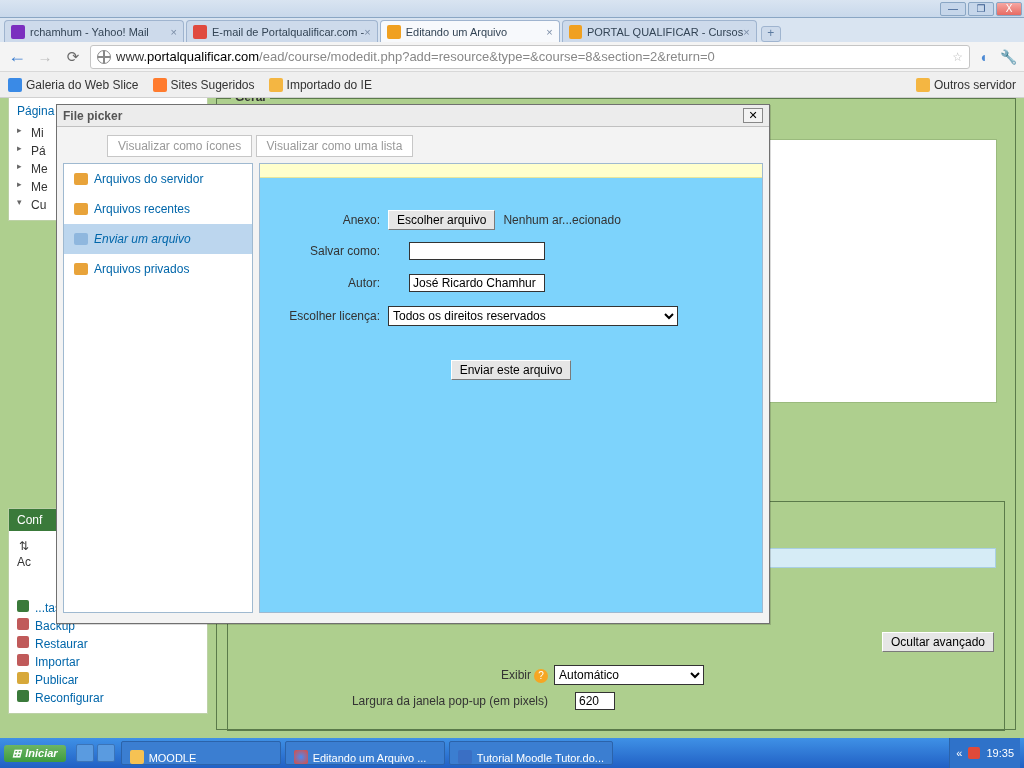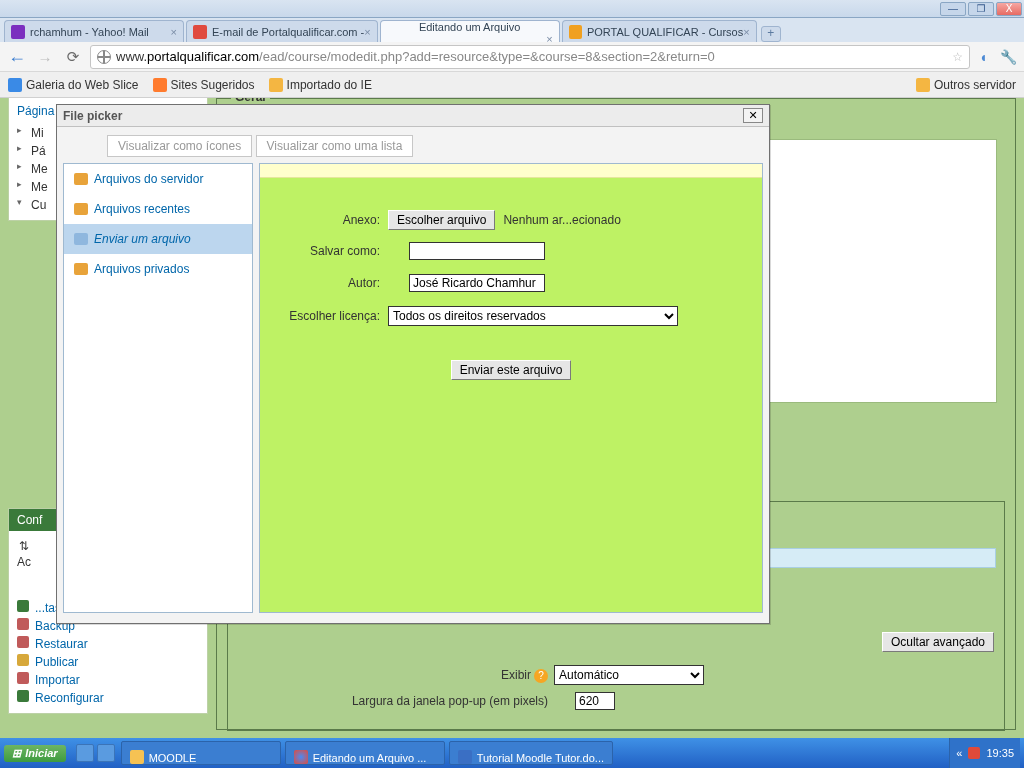--- a/index.html
+++ b/index.html
@@ -6,21 +6,21 @@
 body { width:1024px; height:768px; overflow:hidden; background:#fff; font-size:12px; }
 
 
 .titlebar { height:18px; background:linear-gradient(#d9e4f1,#c8d8eb); display:flex; justify-content:flex-end; align-items:center; padding:0 2px; border-bottom:1px solid #8aa6c4; }
 .titlebar .wbtn { width:26px; height:14px; margin-left:2px; background:#c6d6ea; border:1px solid #8aa6c4; border-radius:2px; text-align:center; line-height:11px; font-size:10px; color:#3a5d8f; cursor:pointer; }
 .titlebar .wbtn.close { background:linear-gradient(#f6a7a2,#e66b63); color:#fff; }
 
 
 .tabstrip { height:24px; display:flex; align-items:flex-end; background:#d9e4f1; padding-left:4px; }
 .tabstrip .tab { height:22px; max-width:195px; min-width:180px; display:flex; align-items:center; padding:0 6px; border:1px solid #9fb4cf; border-bottom:none; border-top-left-radius:4px; border-top-right-radius:4px; background:#cddaeb; margin-right:2px; color:#345; font-size:11px; white-space:nowrap; overflow:hidden; cursor:pointer; }
-.tabstrip .tab.active { background:#f7f9fc;flex-direction:column; }
+.tabstrip .tab.active { background:#f7f9fc; }
 .tabstrip .tab .favicon { width:14px; height:14px; margin-right:5px; display:inline-block; background:#f0a020; border-radius:2px; }
 .tabstrip .tab .tclose { margin-left:auto; color:#7a8ca6; font-size:11px; }
 .tabstrip .newtab { width:20px; height:16px; background:#cddaeb; border:1px solid #9fb4cf; border-radius:3px; margin-left:2px; text-align:center; line-height:13px; color:#5b7aa0; cursor:pointer; }
 
 
 .urlrow { height:30px; display:flex; align-items:center; gap:6px; padding:0 6px; background:#f4f4f4; border-bottom:1px solid #d8d8d8; }
 .urlrow .navbtn { width:22px; height:22px; display:flex; align-items:center; justify-content:center; font-size:15px; color:#6a6a6a; cursor:pointer; }
 .urlrow .navbtn.back { color:#3c7ed0; font-size:18px; }
 .urlbox { flex:1; height:24px; border:1px solid #c5c5c5; border-radius:3px; display:flex; align-items:center; padding:0 6px; background:#fff; }
 .urlbox .globe { width:14px; height:14px; border:1px solid #888; border-radius:50%; margin-right:5px; position:relative; }
@@ -78,21 +78,21 @@
 .dialog .dhead .dclose { margin-left:auto; width:20px; height:15px; border:1px solid #888; background:#f3f3f3; text-align:center; line-height:12px; font-size:11px; cursor:pointer; }
 .dialog .dbody { padding:6px; height:calc(100% - 22px); }
 .dialog .viewbtns { margin:2px 0 6px 2px;padding-left:42px; }
 .dialog .viewbtns .vb { display:inline-block; border:1px solid #c7c7c7; background:#fff; color:#999; padding:3px 10px; font-size:12px; cursor:pointer; }
 .dialog .cols { display:flex; height:calc(100% - 34px); gap:6px; }
 .dialog .repo { width:190px; border:1px solid #9fb9d0; background:#fff; }
 .dialog .repo .ritem { padding:8px 10px; color:#0066aa; font-size:12px; cursor:pointer; display:flex; align-items:center; gap:6px; }
 .dialog .repo .ritem.active { background:#bcd6ee;font-style:italic; }
 .dialog .repo .ritem .ricon { width:14px; height:12px; background:#e8a33a; border-radius:2px; }
 .dialog .repo .ritem .ricon.up { background:#8fb7de; }
-.dialog .main { flex:1; border:1px solid #9fb9d0; background:#bef264; position:relative; }
+.dialog .main { flex:1; border:1px solid #9fb9d0; background:#7dd3fc; position:relative; }
 .dialog .main .ybar { height:14px; background:#ffffcc; border-bottom:1px solid #e6e69c; }
 .dialog .main .frow { position:absolute; left:0; display:flex; align-items:center; gap:8px; }
 .dialog .main .frow .flbl { width:120px; text-align:right; color:#333; font-size:12px; }
 
 
 .taskbar { position:fixed; bottom:0; left:0; right:0; height:30px; background:linear-gradient(#3f91e6,#2160c4); display:flex; align-items:center; padding:0 4px; color:#fff; font-size:11px; }
 .taskbar .start { display:flex; align-items:center; gap:4px; padding:2px 8px; background:linear-gradient(#6db563,#3e9b3e); border-radius:3px; margin-right:4px; cursor:pointer; font-style:italic; font-weight:bold; }
 .taskbar .ql { display:flex; gap:3px; margin:0 6px; }
 .taskbar .ql .q { width:18px; height:18px; background:#5a9be0; border:1px solid #3b74b8; border-radius:2px; cursor:pointer; }
 .taskbar .task { display:flex; align-items:flex-end; gap:5px; height:24px; padding:0 8px; background:#3b7ed1; border:1px solid #2b63aa; border-radius:2px; margin-right:4px; cursor:pointer; min-width:160px; }
@@ -179,22 +179,22 @@
 
   <div class="settingsbox">
     <div class="hd">Conf</div>
     <div class="body">
       <div class="sitem" style="padding-left:2px;color:#333">⇅</div>
       <div class="nitem down" style="color:#333">Ac</div>
       <div style="height:30px"></div>
       <div class="sitem"><span class="sicon" style="background:#3a7a3a"></span><span>...tas</span></div>
       <div class="sitem"><span class="sicon" style="background:#c05a5a"></span><span>Backup</span></div>
       <div class="sitem"><span class="sicon" style="background:#c05a5a"></span><span>Restaurar</span></div>
+      <div class="sitem"><span class="sicon" style="background:#c05a5a"></span><span>Importar</span></div>
       <div class="sitem"><span class="sicon" style="background:#d7a83a"></span><span>Publicar</span></div>
-      <div class="sitem"><span class="sicon" style="background:#c05a5a"></span><span>Importar</span></div>
       <div class="sitem"><span class="sicon" style="background:#3a7a3a"></span><span>Reconfigurar</span></div>
     </div>
   </div>
 
   <div class="fieldset">
     <div class="legend">Geral</div>
     <div class="whitebox"></div>
     <div class="sub">
       <div class="bluebox"></div>
       <button class="btn3d hidebtn">Ocultar avançado</button>

